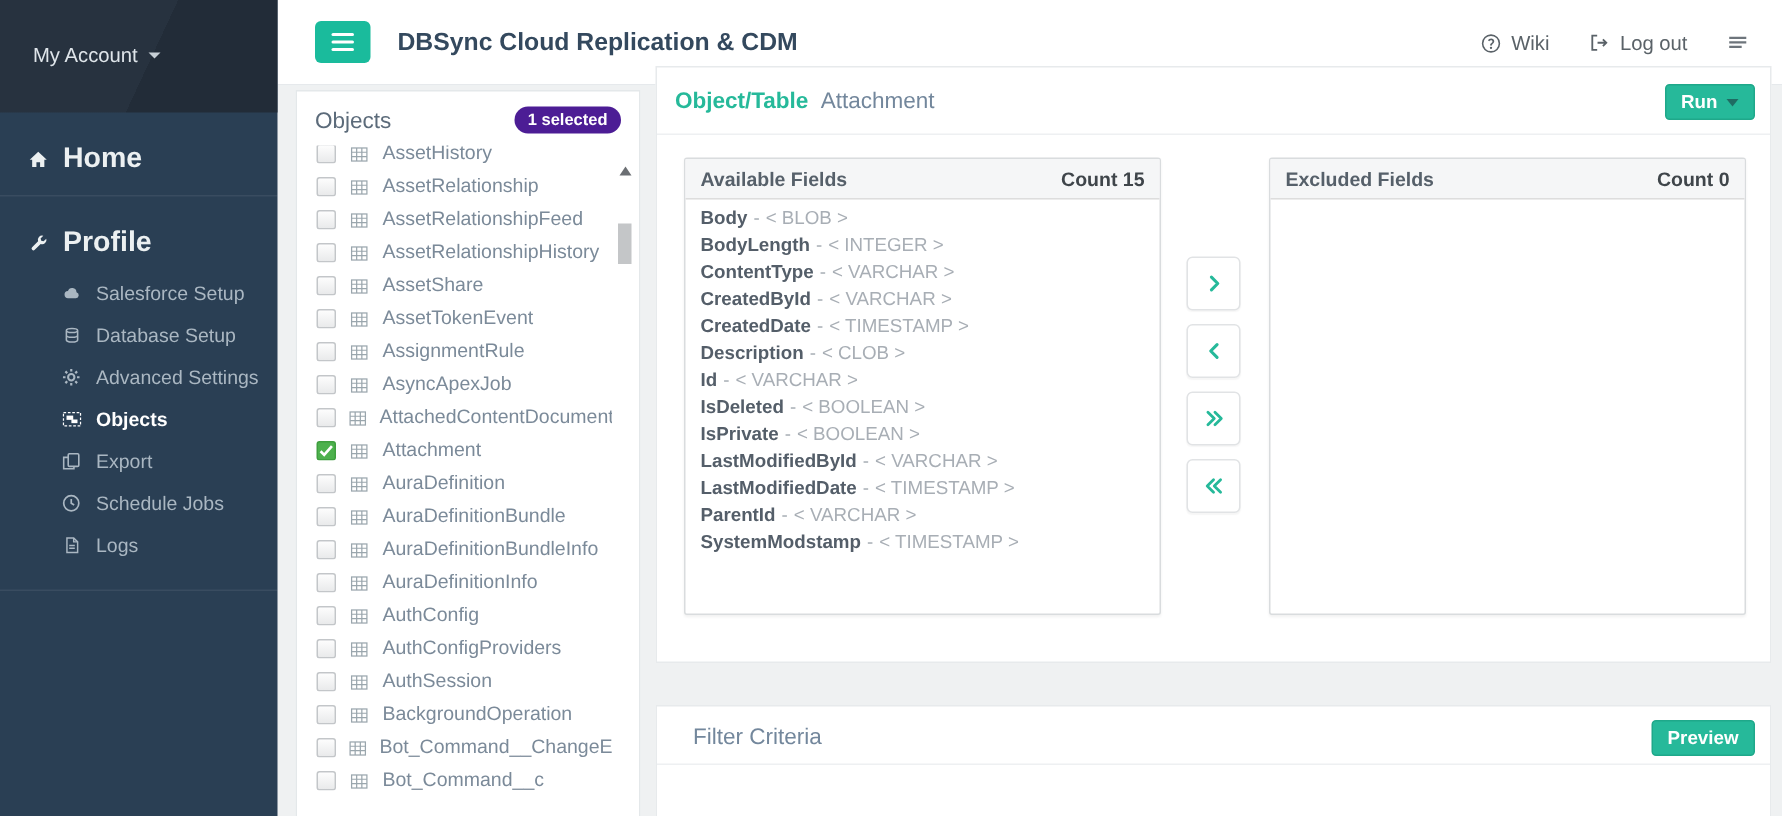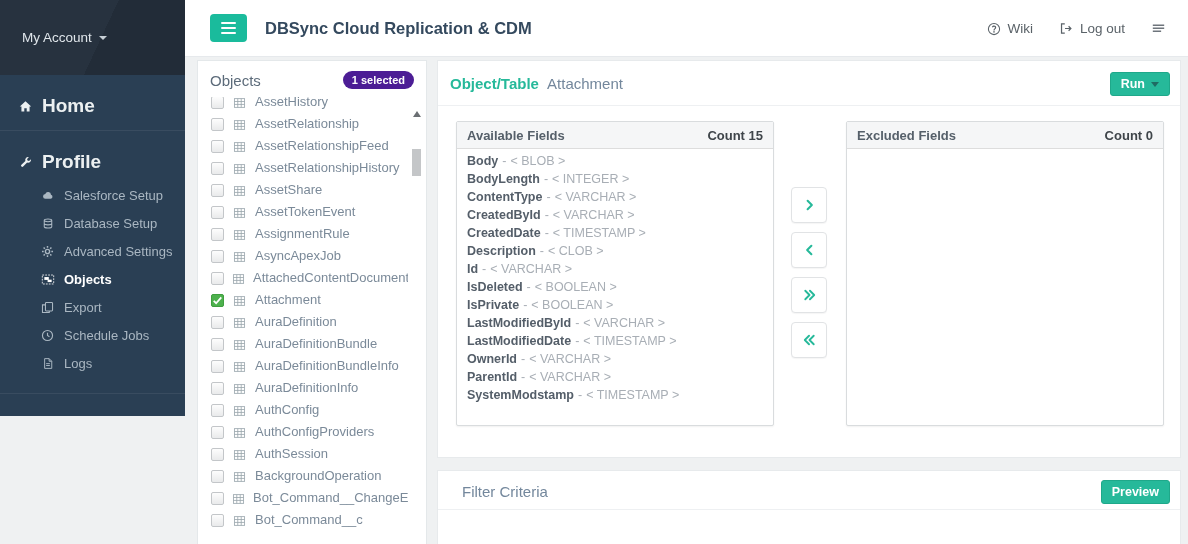--- a/index.html
+++ b/index.html
@@ -1,20 +1,20 @@
 <!DOCTYPE html>
 <html><head>
 <meta charset="utf-8">
 <style>
   * { margin:0; padding:0; box-sizing:border-box; }
   html,body { width:1188px; height:544px; overflow:hidden;
     font-family:"Liberation Sans", sans-serif; background:#eff1f2; }
 
   
-  .sidebar { position:absolute; left:0; top:0; width:185px; height:416px;
+  .sidebar { position:absolute; left:0; top:0; width:185px; height:544px;
     background:#2A3F54; z-index:5; }
   .account-box { height:75px; padding:28px 0 0 22px;
     background:linear-gradient(115deg,#27323f 0%,#27323f 54%,#222c38 54%,#222c38 100%); }
   .account-label { color:#dfe5ea; font-size:13.5px; }
   .caret-down-light { display:inline-block; margin-left:7px; vertical-align:2px;
     border-left:4px solid transparent; border-right:4px solid transparent;
     border-top:4px solid #c7cfd6; }
   .side-menu { padding-top:12px; }
   .side-item { display:flex; align-items:center; gap:9px; cursor:pointer;
     color:#aab7c2; font-size:13px; }
@@ -60,21 +60,21 @@
   .checkbox.checked { background:#4DB14D; border-color:#3f9f3f; }
   
   .scrollbar { position:absolute; right:2px; top:0; width:14px; height:100%; }
   .scroll-up-arrow { position:absolute; top:14px; left:3px; width:0; height:0; cursor:pointer;
     border-left:4.5px solid transparent; border-right:4.5px solid transparent;
     border-bottom:6px solid #6b6f73; }
   .scroll-thumb { position:absolute; top:52px; left:2px; width:9px; height:27px;
     background:#c4c6c8; cursor:pointer; }
 
   
-  .main-card { position:absolute; left:437px; top:60px; width:744px; height:398px;
+  .main-card { position:absolute; left:437px; top:44px; width:744px; height:398px;
     background:#fff; border:1px solid #e7eaec; }
   .main-head { position:relative; height:45px; line-height:45px; padding:0 12px;
     border-bottom:1px solid #eef0f2; font-size:15px; }
   .title-prefix { color:#26B99A; font-weight:600; }
   .title-name { color:#73879C; margin-left:4px; }
   .btn-teal { background:#26B99A; color:#fff; border:1px solid #1fa88a; border-radius:3px;
     font-size:12.5px; font-weight:600; padding:4px 10px; cursor:pointer;
     font-family:"Liberation Sans", sans-serif; }
   .run-btn { position:absolute; right:10px; top:11px; }
   .caret-down-dark { display:inline-block; margin-left:6px; vertical-align:1px;
@@ -523,21 +523,20 @@
         <div class="field-row"><span class="field-name">BodyLength</span><span class="field-sep">-</span><span class="field-type">&lt; INTEGER &gt;</span></div>
         <div class="field-row"><span class="field-name">ContentType</span><span class="field-sep">-</span><span class="field-type">&lt; VARCHAR &gt;</span></div>
         <div class="field-row"><span class="field-name">CreatedById</span><span class="field-sep">-</span><span class="field-type">&lt; VARCHAR &gt;</span></div>
         <div class="field-row"><span class="field-name">CreatedDate</span><span class="field-sep">-</span><span class="field-type">&lt; TIMESTAMP &gt;</span></div>
         <div class="field-row"><span class="field-name">Description</span><span class="field-sep">-</span><span class="field-type">&lt; CLOB &gt;</span></div>
         <div class="field-row"><span class="field-name">Id</span><span class="field-sep">-</span><span class="field-type">&lt; VARCHAR &gt;</span></div>
         <div class="field-row"><span class="field-name">IsDeleted</span><span class="field-sep">-</span><span class="field-type">&lt; BOOLEAN &gt;</span></div>
         <div class="field-row"><span class="field-name">IsPrivate</span><span class="field-sep">-</span><span class="field-type">&lt; BOOLEAN &gt;</span></div>
         <div class="field-row"><span class="field-name">LastModifiedById</span><span class="field-sep">-</span><span class="field-type">&lt; VARCHAR &gt;</span></div>
         <div class="field-row"><span class="field-name">LastModifiedDate</span><span class="field-sep">-</span><span class="field-type">&lt; TIMESTAMP &gt;</span></div>
-        <div class="field-row"><span class="field-name">OwnerId</span><span class="field-sep">-</span><span class="field-type">&lt; VARCHAR &gt;</span></div>
         <div class="field-row"><span class="field-name">ParentId</span><span class="field-sep">-</span><span class="field-type">&lt; VARCHAR &gt;</span></div>
         <div class="field-row"><span class="field-name">SystemModstamp</span><span class="field-sep">-</span><span class="field-type">&lt; TIMESTAMP &gt;</span></div>
       </div>
   </div>
 
   <div class="transfer-col" id="transfer-col">
       <button class="transfer-btn">
         <span class="icn">
           <svg viewBox="0 0 16 16" width="16" height="16">
             <path fill="none" stroke="#26B99A" stroke-width="2.2" stroke-linecap="round" stroke-linejoin="round" d="M6 3.5 10.5 8 6 12.5"></path>

